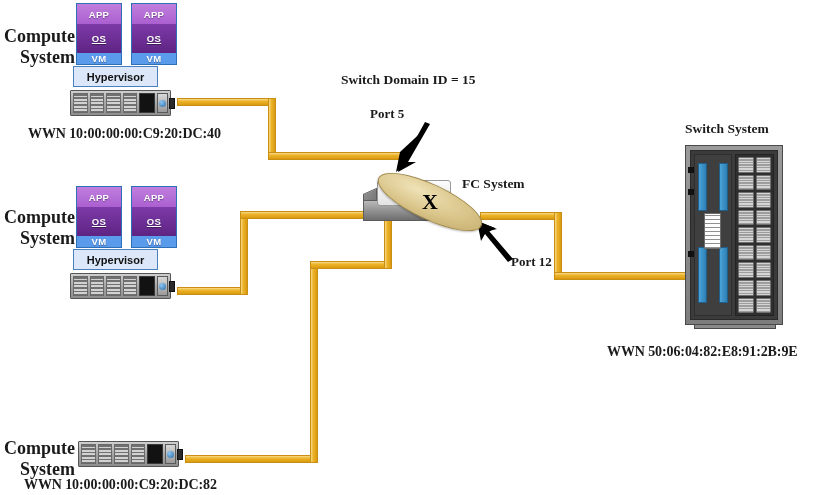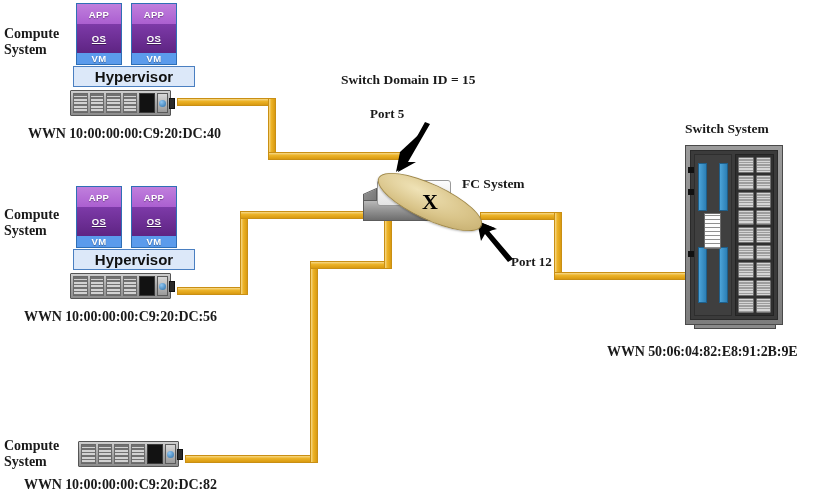--- a/index.html
+++ b/index.html
@@ -3,41 +3,41 @@
 <meta charset="utf-8">
 <style>
   html,body{margin:0;padding:0;background:#fff;}
   body{width:813px;height:495px;position:relative;overflow:hidden;
        font-family:"Liberation Serif",serif;background:#ffffff;}
   .stage{position:absolute;left:0;top:0;width:813px;height:495px;}
 
   
   .lbl{position:absolute;font-family:"Liberation Serif",serif;font-weight:bold;
        color:#1a1a1a;white-space:pre;line-height:1.15;}
-  .lbl.cs{font-size:14px;}
+  .lbl.cs{font-size:18px;text-align:right;}
   .lbl.wwn{font-size:14px;letter-spacing:-0.1px;}
   .lbl.big{font-size:13.5px;}
   .lbl.port{font-size:13px;}
 
   
   .vmrow{position:absolute;display:flex;gap:9px;}
   .vmbox{width:46px;height:62px;background:#5b9bec;border:1.3px solid #2f6fb5;
          display:flex;flex-direction:column;box-sizing:border-box;
          box-shadow:0 0 0 1px rgba(255,255,255,.25) inset;}
   .vmseg{font-family:"Liberation Sans",sans-serif;font-weight:bold;font-size:9.5px;
          color:#ffffff;display:flex;align-items:center;justify-content:center;
          letter-spacing:.3px;text-shadow:0 1px 1px rgba(0,0,0,.35);}
   .vm-app{height:23px;background:linear-gradient(180deg,#c07fdd 0%,#ab5fd0 100%);}
   .vm-os{height:32px;background:linear-gradient(180deg,#7d3aa8 0%,#5e2483 100%);text-decoration:underline;}
   .vm-vm{flex:1;background:#5b9bec;}
 
-  .hyper{position:absolute;width:122px;height:21px;background:#dce8f9;
+  .hyper{position:absolute;width:85px;height:21px;background:#dce8f9;
          border:1.4px solid #4a7fc1;box-sizing:border-box;
          display:flex;align-items:center;justify-content:center;
-         font-family:"Liberation Sans",sans-serif;font-weight:bold;font-size:15px;
+         font-family:"Liberation Sans",sans-serif;font-weight:bold;font-size:11px;
          color:#111;}
 
   
   .server{position:absolute;width:101px;height:26px;
           background:linear-gradient(180deg,#cfcfcf 0%,#a8a8a8 48%,#8e8e8e 100%);
           border:1.4px solid #555;box-sizing:border-box;border-radius:1px;
           display:flex;align-items:center;padding:2px;gap:2px;}
   .vents{flex:1;height:100%;display:flex;gap:2px;}
   .ventgrp{flex:1;height:100%;background:
       repeating-linear-gradient(180deg,#717171 0px,#717171 1.6px,#d2d2d2 1.6px,#d2d2d2 3.4px);
@@ -167,21 +167,20 @@
         <div class="ventgrp"></div>
         <div class="ventgrp"></div>
     </div>
     <div class="srvpanel"></div>
     <div class="srvknob">
         <i></i>
       </div>
     <div class="srvport"></div>
   </div>
 
-  <div class="lbl wwn" style="left:24px;top:309px;">WWN 10:00:00:00:C9:20:DC:56</div>
 
   <div class="lbl cs" style="left:4px;top:438px;"><span>Compute</span><br><span>System</span></div>
 
   <div class="server" style="left:78px;top:441px;">
     <div class="vents">
       <div class="ventgrp"></div>
         <div class="ventgrp"></div>
         <div class="ventgrp"></div>
         <div class="ventgrp"></div>
     </div>

